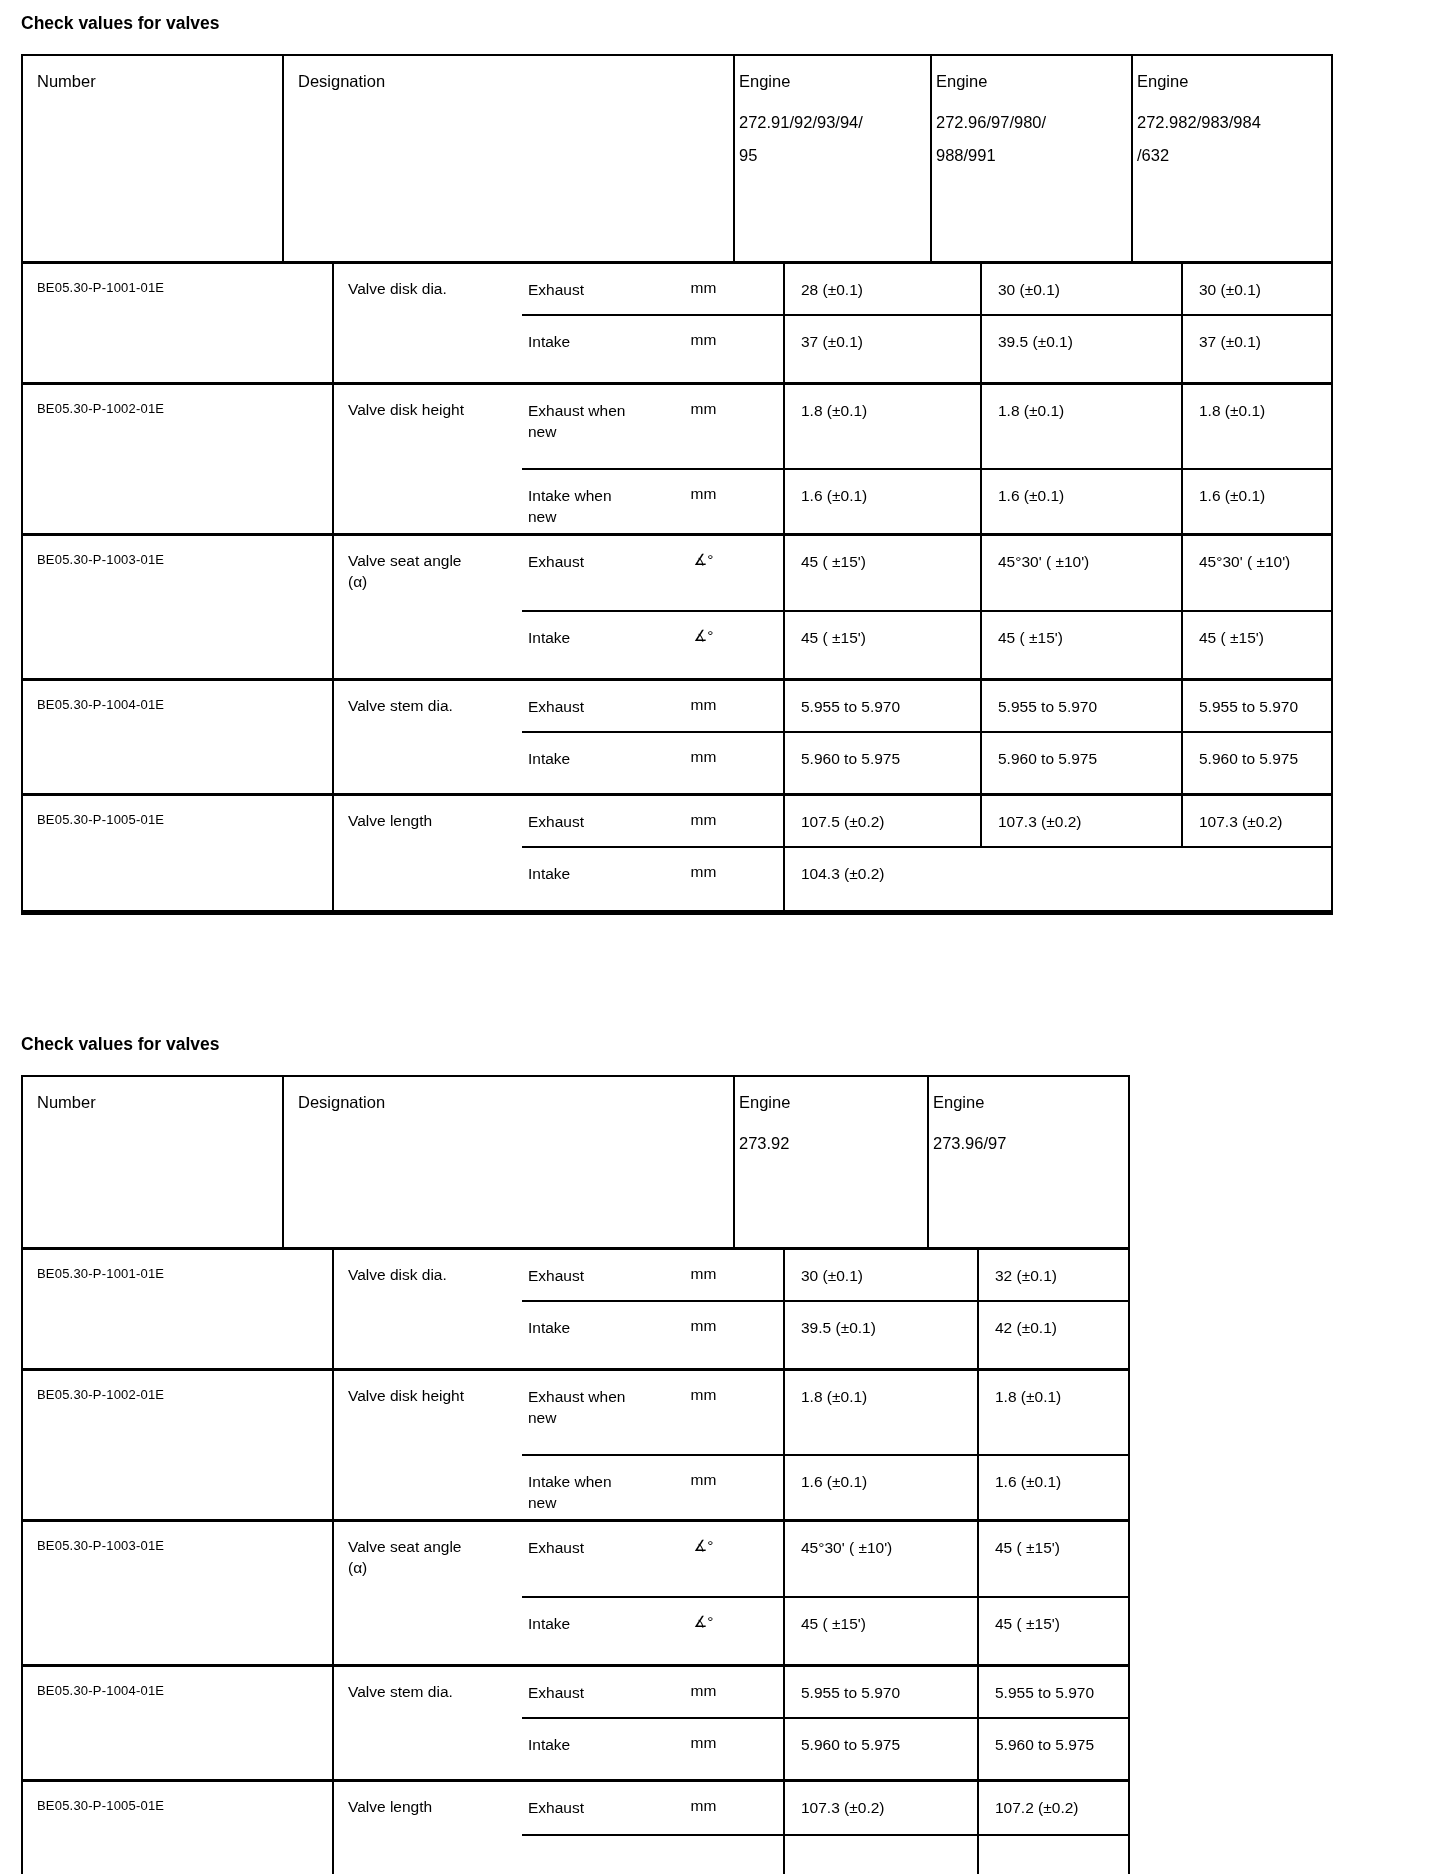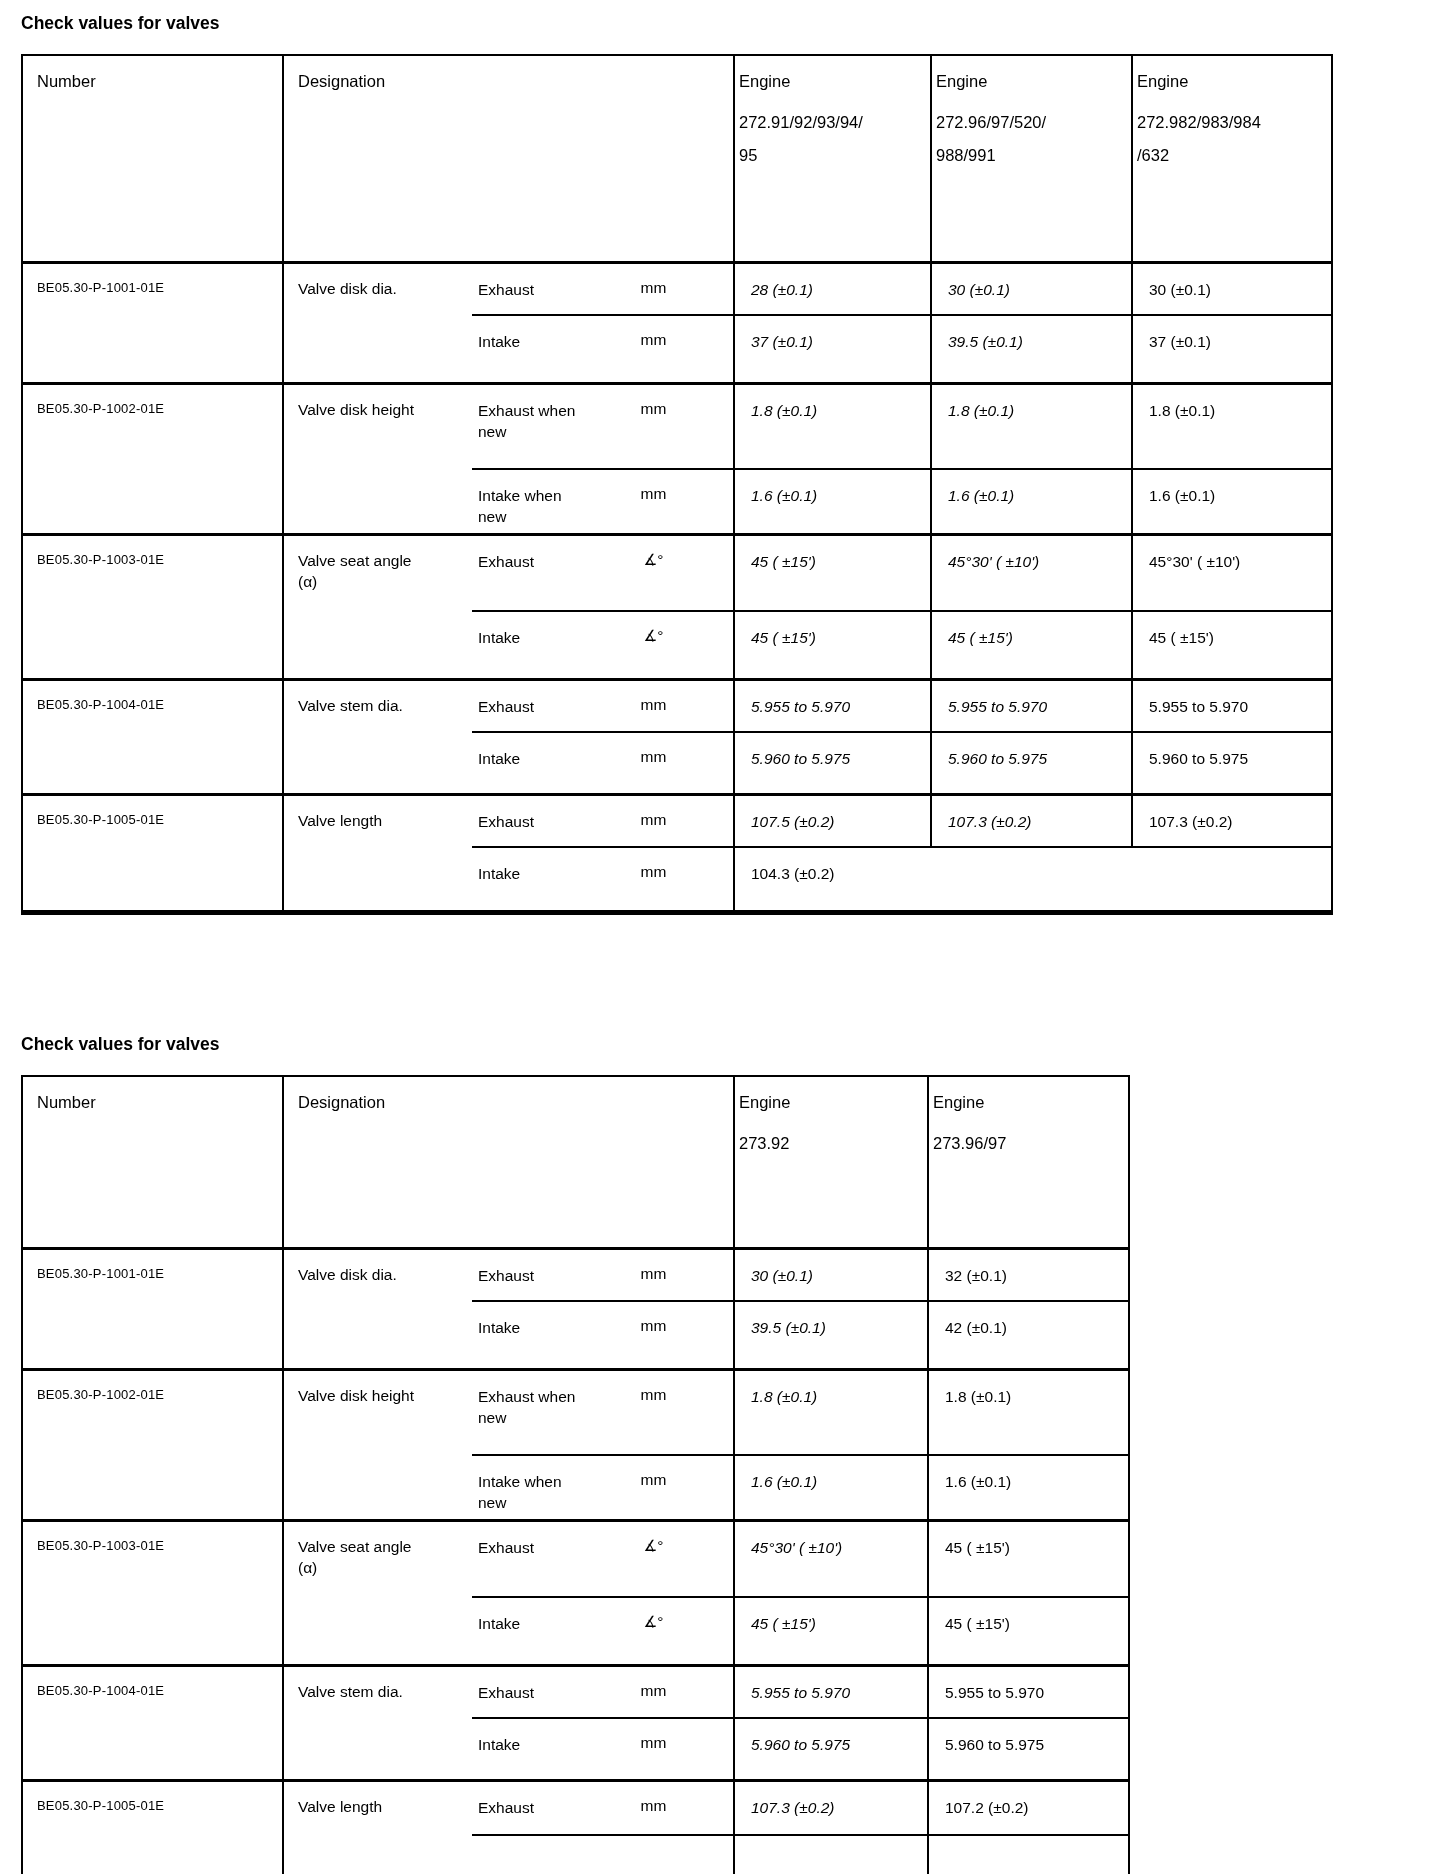--- a/index.html
+++ b/index.html
@@ -9,31 +9,31 @@
     -webkit-font-smoothing:none;
   }
   .page{padding:12px 0 0 21px;}
   .doc-title{font-weight:bold;font-size:17.5px;line-height:22px;margin-bottom:20px;}
   .tbl{border:2px solid #000;box-sizing:border-box;background:#fff;}
   .tbl.open-bottom{border-bottom:none;}
   .hrow{display:flex;border-bottom:3px solid #000;}
   .trow{display:flex;border-bottom:3px solid #000;}
   .trow.last-open{border-bottom:none;}
   .cell{box-sizing:border-box;flex:0 0 auto;}
-  .cell.num{width:261px;border-right:2px solid #000;padding:16px 8px 8px 14px;
+  .cell.num{width:311px;border-right:2px solid #000;padding:16px 8px 8px 14px;
     font-size:13px;letter-spacing:0.2px;}
   .cell.desig{width:188px;padding:14px 4px 8px 14px;font-size:15.5px;line-height:21px;}
   .right-block{flex:1 1 auto;display:flex;flex-direction:column;min-width:0;}
   .subrow{display:flex;box-sizing:border-box;}
   .subrow.divided{border-top:2px solid #000;}
   .cell.item{width:116px;padding:15px 0 6px 6px;font-size:15.5px;line-height:21px;}
   .cell.unit{width:147px;padding:15px 18px 6px 4px;font-size:15.5px;text-align:center;
     border-right:2px solid #000;}
   .cell.val{padding:15px 6px 6px 16px;font-size:15.5px;line-height:21px;}
-  .cell.vb{border-right:2px solid #000;font-style:italic;}
+  .cell.vb{border-right:2px solid #000;}
   
   .hcell{box-sizing:border-box;flex:0 0 auto;font-weight:normal;font-size:16.5px;}
   .hcell.hnum{width:261px;border-right:2px solid #000;padding:16px 8px 8px 14px;}
   .hcell.hdesig{width:451px;border-right:2px solid #000;padding:16px 8px 8px 14px;}
   .hcell.heng{padding:16px 6px 8px 4px;}
   .hcell.heng .eng-label{margin-bottom:15px;}
   .hcell.heng .model-line{line-height:33px;}
 </style>
 </head>
 <body>
@@ -44,21 +44,21 @@
       <div class="hrow" style="min-height: 205px;">
         <div class="hcell hnum">Number</div>
         <div class="hcell hdesig">Designation</div>
         <div class="hcell heng" style="width: 197px; border-right: 2px solid rgb(0, 0, 0);">
           <div class="eng-label">Engine</div>
           <div class="model-line">272.91/92/93/94/</div>
           <div class="model-line">95</div>
         </div>
         <div class="hcell heng" style="width: 201px; border-right: 2px solid rgb(0, 0, 0);">
           <div class="eng-label">Engine</div>
-          <div class="model-line">272.96/97/520/</div>
+          <div class="model-line">272.96/97/980/</div>
           <div class="model-line">988/991</div>
         </div>
         <div class="hcell heng" style="width: 190px;">
           <div class="eng-label">Engine</div>
           <div class="model-line">272.982/983/984</div>
           <div class="model-line">/632</div>
         </div>
       </div>
       <div class="trow">
         <div class="cell num">BE05.30-P-1001-01E</div>

